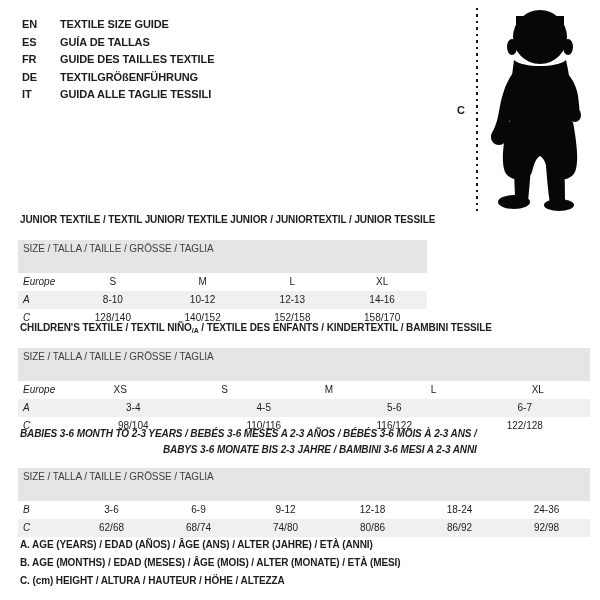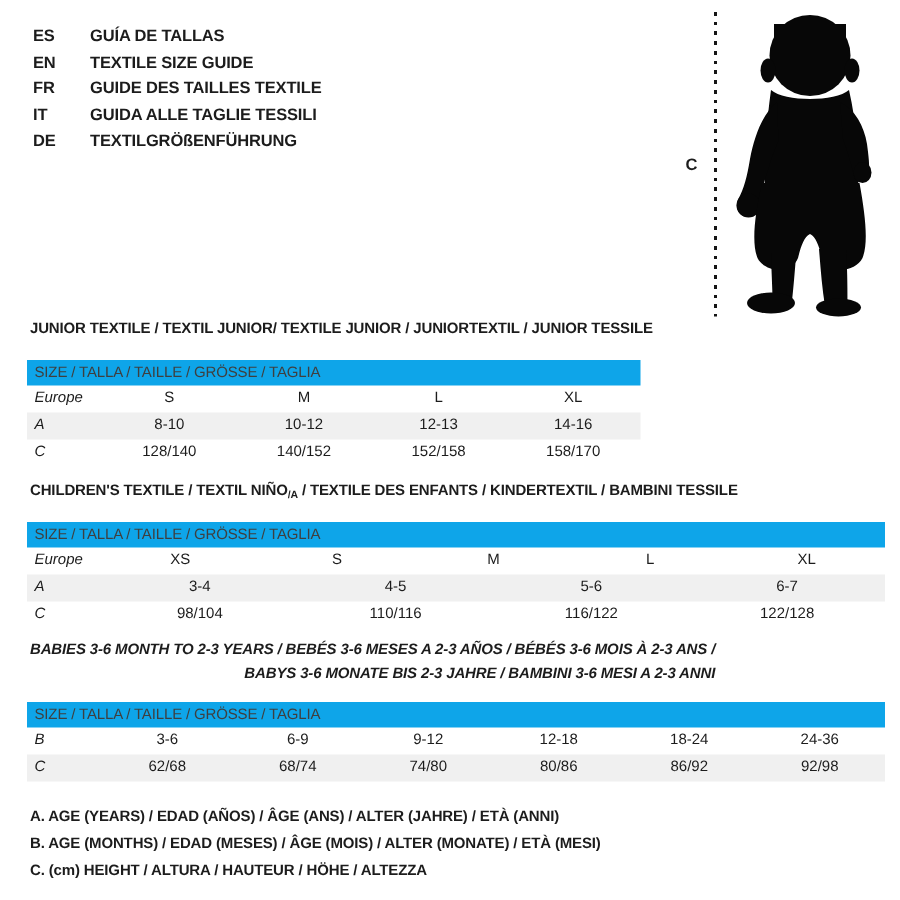--- a/index.html
+++ b/index.html
@@ -22,21 +22,21 @@
     background:repeating-linear-gradient(to bottom,#151515 0 2.5px, transparent 2.5px 6.5px); }
   .measure-c { position:absolute; left:450px; top:104px; width:22px;
     text-align:center; font-size:11px; font-weight:bold; }
   .baby-svg { position:absolute; left:487px; top:6px; }
 
   
   .tbl-title { position:absolute; left:20px; font-size:10px; font-weight:bold;
     letter-spacing:-0.1px; white-space:nowrap;text-align:right; }
   .tbl-title .subscript { font-size:7px; vertical-align:-2px; }
   .size-table { position:absolute; left:18px; }
-  .size-table .size-head { height:17px; line-height:17px; background:#0ea5e9;
+  .size-table .size-head { height:33px; line-height:17px; background:#e5e5e5;
     color:#3f3f3f; font-size:10px; padding-left:5px; letter-spacing:-0.1px; }
   .trow { display:flex; height:18px; line-height:18px; font-size:10px; }
   .trow.stripe { background:#f0f0f0; }
   .trow .lbl { width:50px; padding-left:5px; box-sizing:border-box;font-style:italic; }
   .trow .cell { flex:1; text-align:center; }
 
   .w-junior { width:409px; }
   .w-full   { width:572px; }
 
   
@@ -44,38 +44,38 @@
   .legend-row { height:18px; line-height:18px; font-size:10px; font-weight:bold;
     letter-spacing:-0.1px; white-space:nowrap; }
 
   .title-babies { line-height:16px; }
 </style>
 </head>
 <body>
 
 <div class="lang-block">
   <div class="lang-row">
+    <span class="lang-code">EN</span>
+    <span>TEXTILE SIZE GUIDE</span>
+  </div>
+  <div class="lang-row">
     <span class="lang-code">ES</span>
     <span>GUÍA DE TALLAS</span>
   </div>
   <div class="lang-row">
-    <span class="lang-code">EN</span>
-    <span>TEXTILE SIZE GUIDE</span>
-  </div>
-  <div class="lang-row">
     <span class="lang-code">FR</span>
     <span>GUIDE DES TAILLES TEXTILE</span>
   </div>
   <div class="lang-row">
+    <span class="lang-code">DE</span>
+    <span>TEXTILGRÖßENFÜHRUNG</span>
+  </div>
+  <div class="lang-row">
     <span class="lang-code">IT</span>
     <span>GUIDA ALLE TAGLIE TESSILI</span>
-  </div>
-  <div class="lang-row">
-    <span class="lang-code">DE</span>
-    <span>TEXTILGRÖßENFÜHRUNG</span>
   </div>
 </div>
 
 <div class="dotted-line"></div>
 <div class="measure-c">C</div>
 <svg class="baby-svg" width="106" height="206" viewBox="0 0 106 206" aria-hidden="true">
   <g fill="#070707">
 
     <ellipse cx="53" cy="31" rx="27" ry="27"></ellipse>
     <path d="M29 10 L77 10 L77 20 L29 20 Z"></path>

